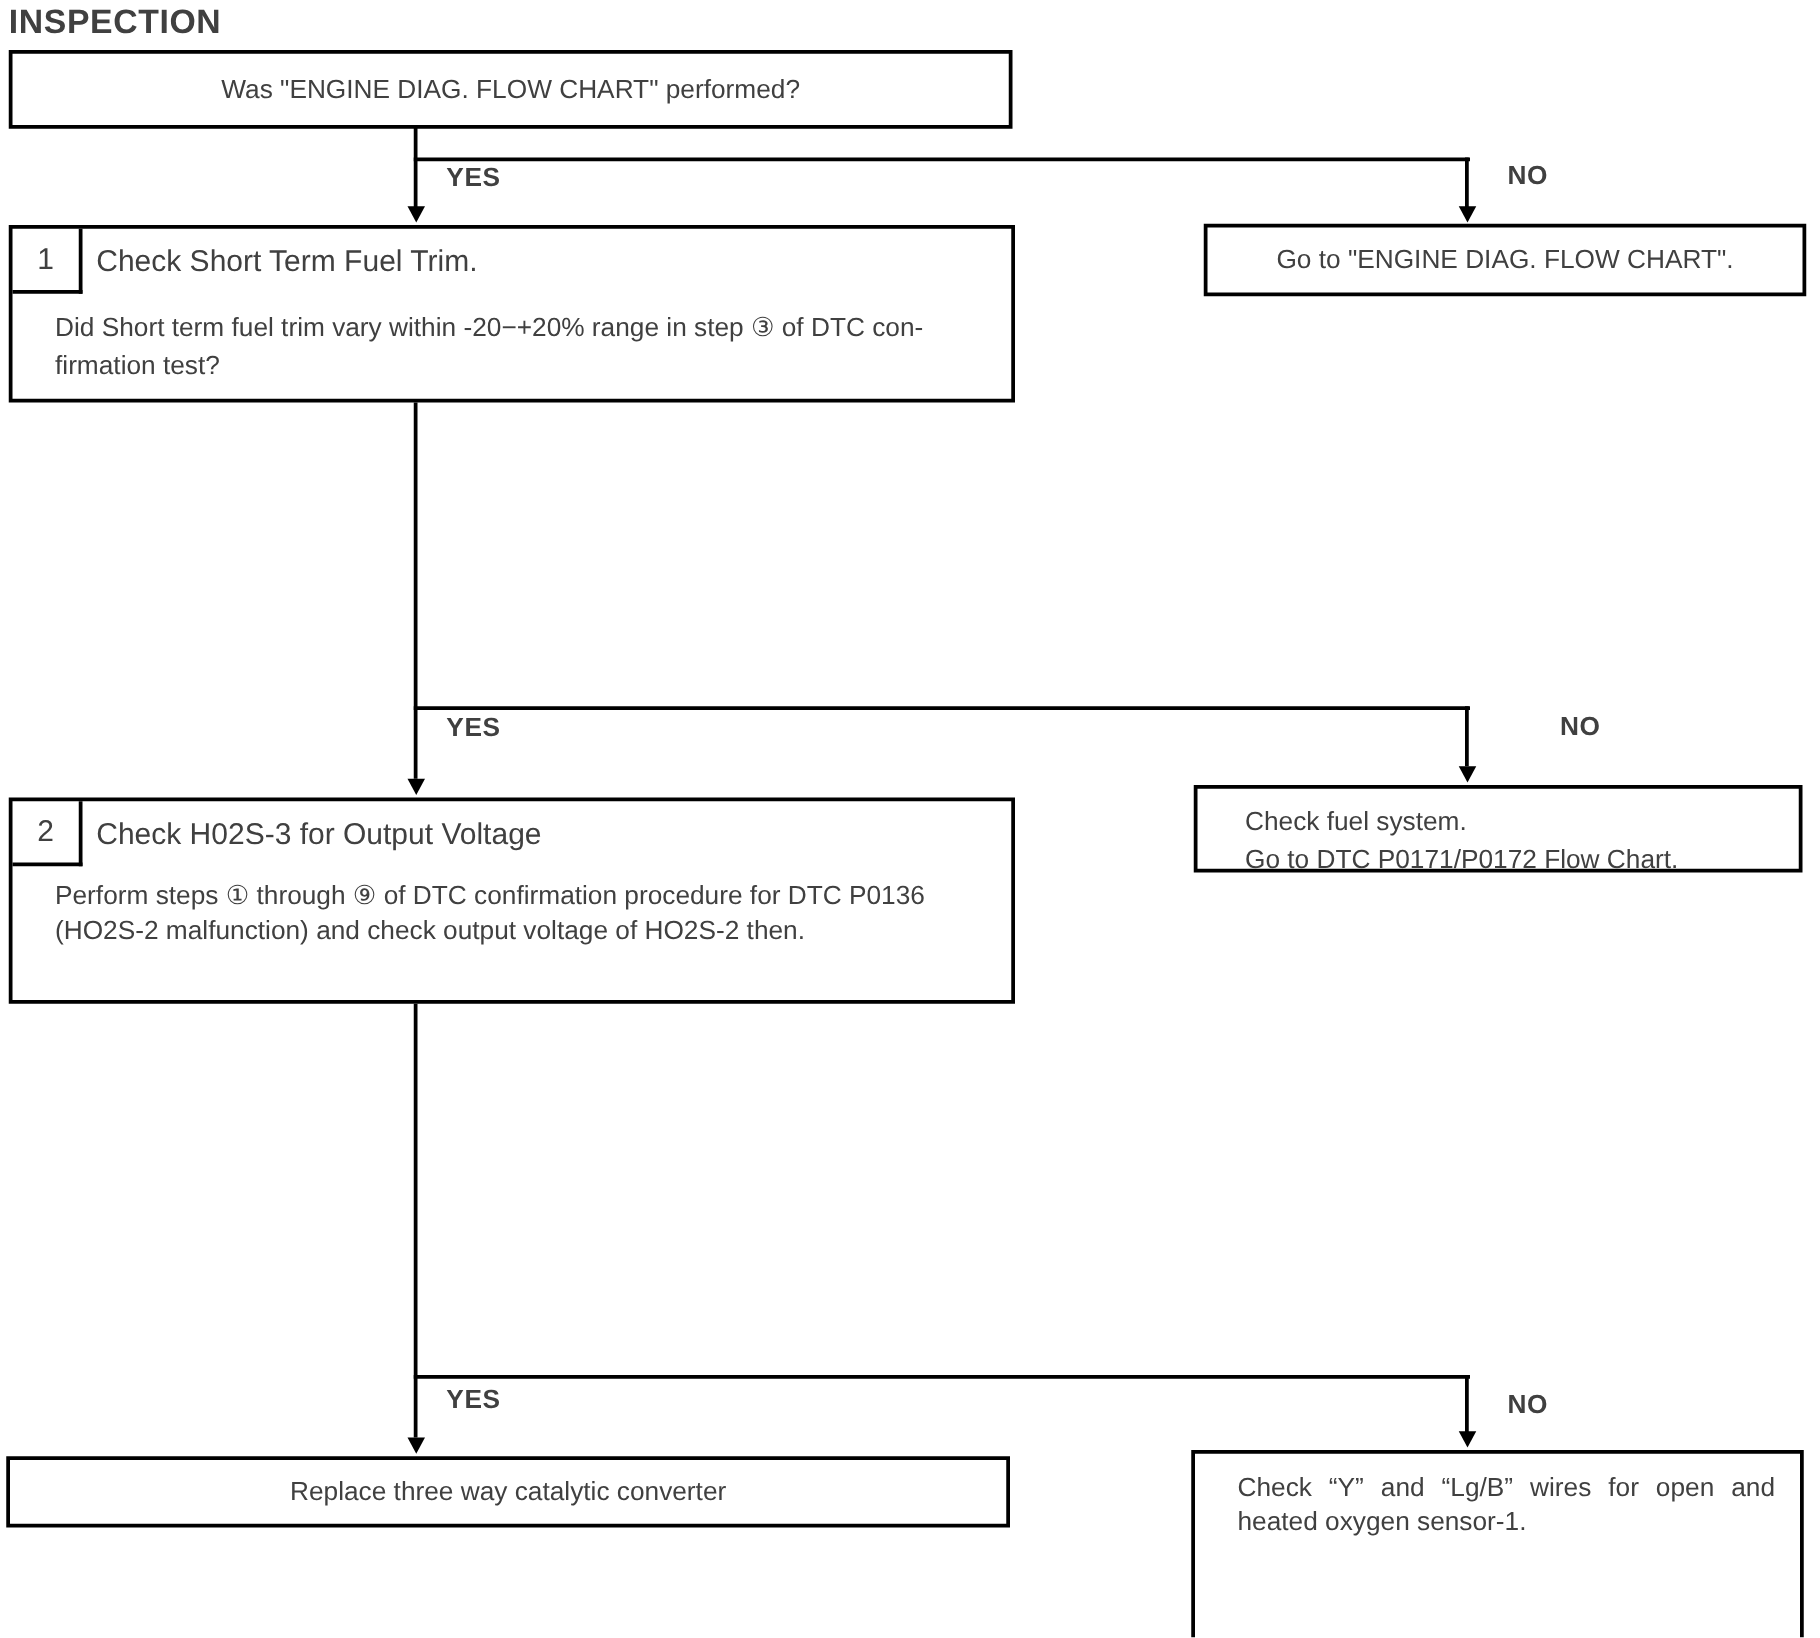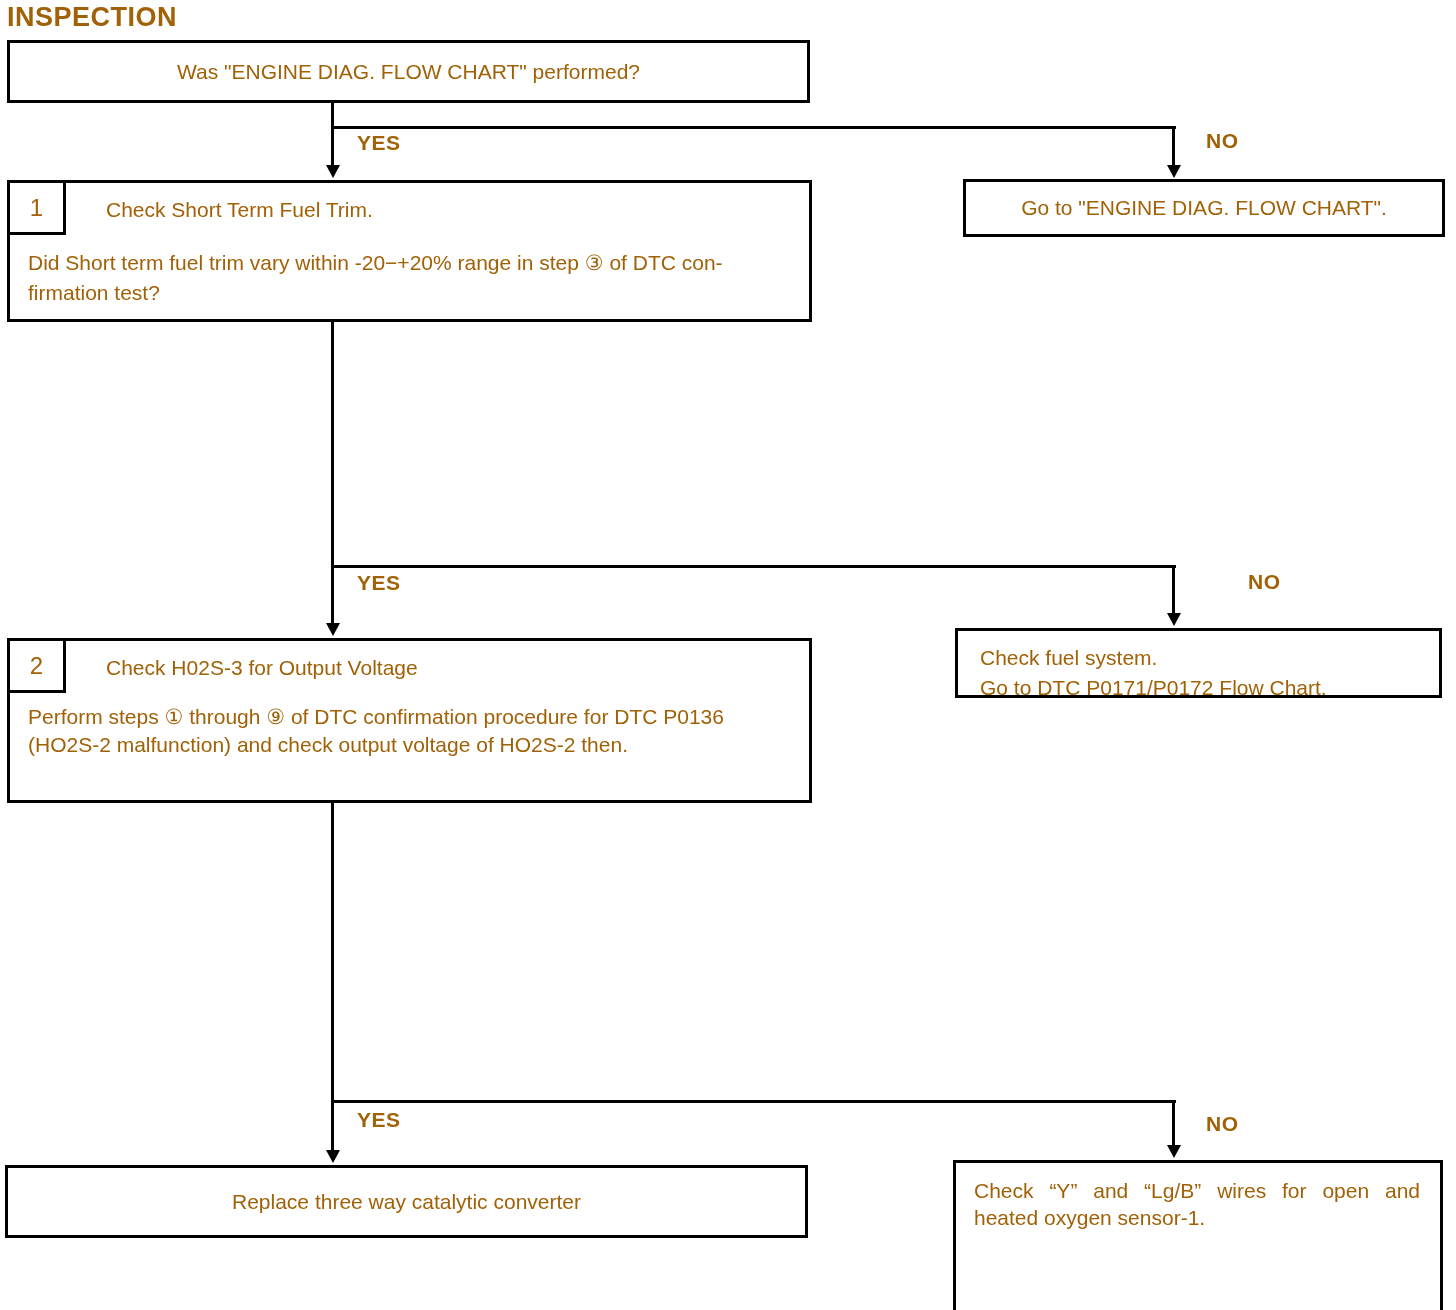--- a/index.html
+++ b/index.html
@@ -2,21 +2,21 @@
 <html><head>
 <meta charset="utf-8">
 <style>
   html,body{margin:0;padding:0;background:#fff;}
   #canvas{
     position:relative;
     width:1456px;
     height:1310px;
     background:#ffffff;
     font-family:"Liberation Sans", sans-serif;
-    color:#a16207;
+    color:#404040;
     overflow:hidden;
   }
   .heading{
     position:absolute;
     font-size:27px;
     font-weight:bold;
     letter-spacing:0.5px;
   }
   .box{
     position:absolute;
@@ -37,22 +37,22 @@
     top:0;left:0;
     width:56px;height:52px;
     border-right:3px solid #000;
     border-bottom:3px solid #000;
     box-sizing:border-box;
     display:flex;align-items:center;justify-content:center;
     font-size:24px;
   }
   .step-title{
     position:absolute;
-    left:96px;top:13px;
-    font-size:21px;
+    left:67px;top:13px;
+    font-size:24px;
     white-space:nowrap;
   }
   .step-body{
     position:absolute;
     left:18px;
     right:14px;
     font-size:21px;
   }
   .vline,.hline{position:absolute;background:#000;}
   .vline{width:3px;}
@@ -63,21 +63,21 @@
     border-left:7px solid transparent;
     border-right:7px solid transparent;
     border-top:13px solid #000;
   }
   .branch-label{
     position:absolute;
     font-size:21px;
     font-weight:bold;
     letter-spacing:0.5px;
   }
-  .textline{display:block;}
+  .textline{display:block;margin-left:16px;}
   .jline{text-align:justify;text-align-last:justify;}
 </style>
 </head>
 <body>
 
 <div id="canvas">
 
   <div class="heading" style="left:7px;top:2px;">INSPECTION</div>
 
   <div class="box center" style="left:7px;top:40px;width:803px;height:63px;">
@@ -128,21 +128,21 @@
   </div>
 
   <div class="vline" style="left:331px;top:803px;height:347px;"></div>
   <div class="hline" style="left:331px;top:1100px;width:845px;"></div>
   <div class="vline" style="left:1172px;top:1100px;height:46px;"></div>
   <div class="arrow-down" style="left:326px;top:1150px;"></div>
   <div class="arrow-down" style="left:1167px;top:1145px;"></div>
   <div class="branch-label" style="left:357px;top:1108px;">YES</div>
   <div class="branch-label" style="left:1206px;top:1112px;">NO</div>
 
-  <div class="box center" style="left:5px;top:1165px;width:803px;height:73px;">
+  <div class="box center" style="left:5px;top:1165px;width:803px;height:57px;">
     <span>Replace three way catalytic converter</span>
   </div>
 
   <div class="box" style="left:953px;top:1160px;width:490px;height:160px;padding:14px 20px 0 18px;line-height:27px;">
     <span class="textline jline">Check “Y” and “Lg/B” wires for open and</span>
     <span class="textline">heated oxygen sensor-1.</span>
   </div>
 
 </div>
 

